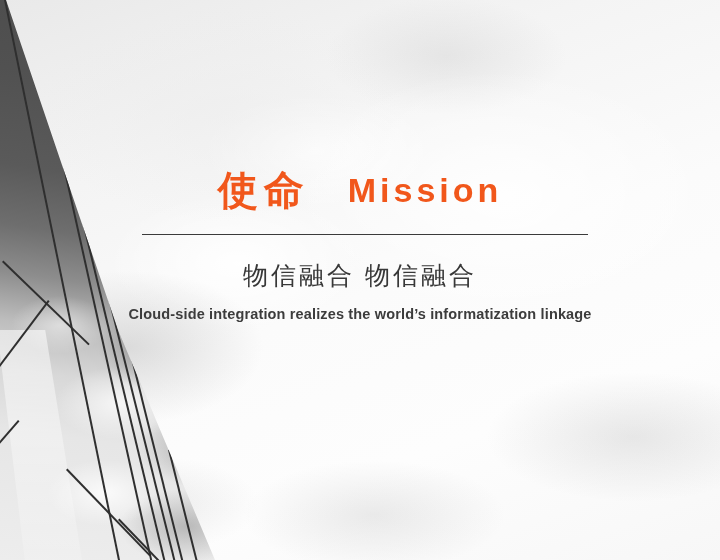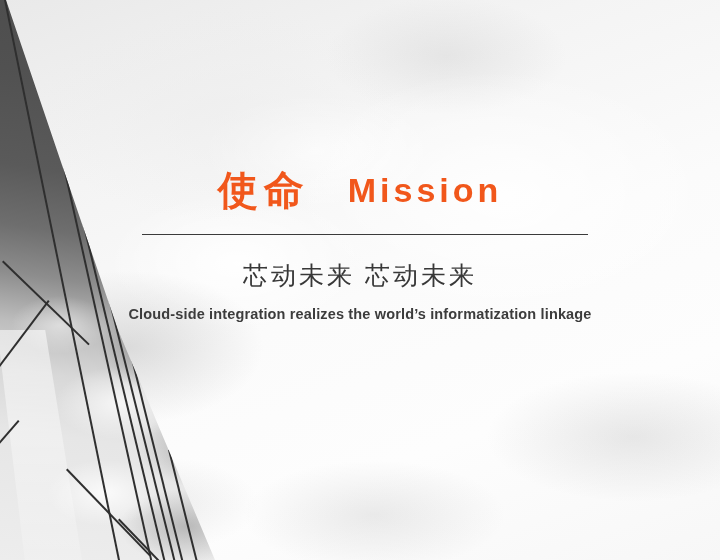--- a/index.html
+++ b/index.html
@@ -208,20 +208,20 @@
   </div>
 
   <div class="content">
 
     <div class="heading">
       <span class="heading-cn">使命</span><span class="heading-en">Mission</span>
     </div>
 
     <div class="divider"></div>
 
-    <div class="slogan">芯动未来 芯动未来</div>
+    <div class="slogan">物信融合 物信融合</div>
 
     <div class="desc">
       <div class="desc-line">Cloud-side integration realizes the world’s informatization linkage</div>
     </div>
 
   </div>
 </div>
 
 </body></html>

